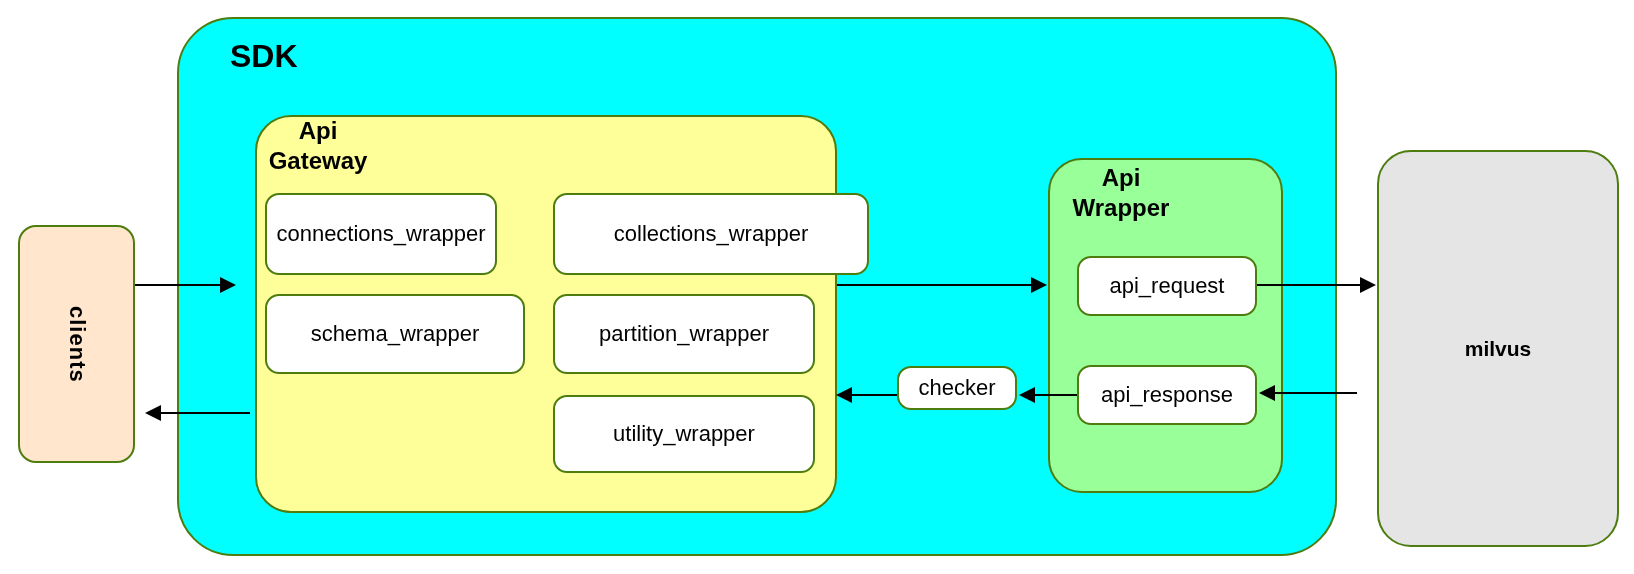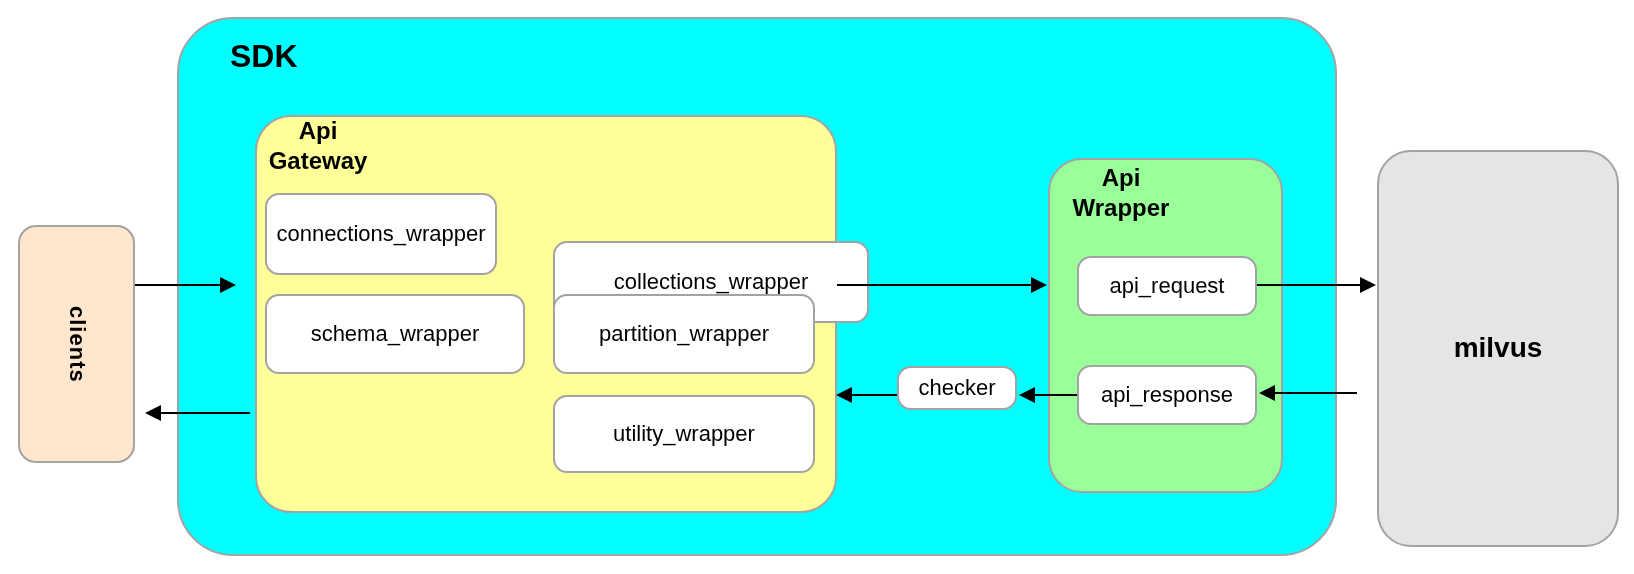--- a/index.html
+++ b/index.html
@@ -1,38 +1,38 @@
 <!DOCTYPE html>
 <html><head>
 <meta charset="utf-8">
 <style>
   html,body { margin:0; padding:0; background:#ffffff; }
   .canvas {
     position:relative; width:1634px; height:574px; background:#ffffff;
     font-family:"Liberation Sans", sans-serif; color:#000;
     overflow:hidden;
   }
-  .box { position:absolute; box-sizing:border-box; border:2px solid #a3a3a3; }
+  .box { position:absolute; box-sizing:border-box; border:2px solid #4d7c0f; }
   .rounded-lg { border-radius:56px; }
   .rounded-md { border-radius:36px; }
   .rounded-sm { border-radius:14px; }
   .node {
     background:#ffffff; display:flex; align-items:center; justify-content:center;
     font-size:22px; line-height:1.1; text-align:center;
   }
   .container-label {
     position:absolute; font-weight:700; font-size:24px; line-height:30px;
     text-align:center; white-space:nowrap;
   }
   .sdk-label { position:absolute; left:230px; top:38px; font-weight:700; font-size:32px; }
   .clients-box { display:flex; align-items:center; justify-content:center; }
   .clients-label {
     writing-mode:vertical-rl; font-weight:700; font-size:22px; letter-spacing:1px;
   }
-  .milvus-label { font-weight:700; font-size:28px; }
+  .milvus-label { font-weight:700; font-size:21px; }
   
   .arrow { position:absolute; height:0; border-top:2px solid #000; }
   .arrow.r::after {
     content:""; position:absolute; right:-15px; top:-9px; width:0; height:0;
     border-left:16px solid #000; border-top:8px solid transparent; border-bottom:8px solid transparent;
   }
   .arrow.l::before {
     content:""; position:absolute; left:-15px; top:-9px; width:0; height:0;
     border-right:16px solid #000; border-top:8px solid transparent; border-bottom:8px solid transparent;
   }
@@ -49,21 +49,21 @@
     <span class="clients-label">clients</span>
   </div>
 
   <div class="box rounded-md" style="left: 255px; top: 115px; width: 582px; height: 398px; background: rgb(255, 255, 153);"></div>
   <div class="container-label" style="left:262px; top:116px; width:112px;">
     <div>Api</div>
     <div>Gateway</div>
   </div>
 
   <div class="box node rounded-sm" style="left:265px; top:193px; width:232px; height:82px;">connections_wrapper</div>
-  <div class="box node rounded-sm" style="left:553px; top:193px; width:316px; height:82px;margin-top:48px;">collections_wrapper</div>
+  <div class="box node rounded-sm" style="left:553px; top:193px; width:316px; height:82px;">collections_wrapper</div>
   <div class="box node rounded-sm" style="left:265px; top:294px; width:260px; height:80px;">schema_wrapper</div>
   <div class="box node rounded-sm" style="left:553px; top:294px; width:262px; height:80px;text-align:center;">partition_wrapper</div>
   <div class="box node rounded-sm" style="left:553px; top:395px; width:262px; height:78px;">utility_wrapper</div>
 
   <div class="box node rounded-sm" style="left:897px; top:366px; width:120px; height:44px;">checker</div>
 
   <div class="box" style="left: 1048px; top: 158px; width: 235px; height: 335px; border-radius: 34px; background: rgb(153, 255, 153);"></div>
   <div class="container-label" style="left:1060px; top:163px; width:122px;">
     <div>Api</div>
     <div>Wrapper</div>

